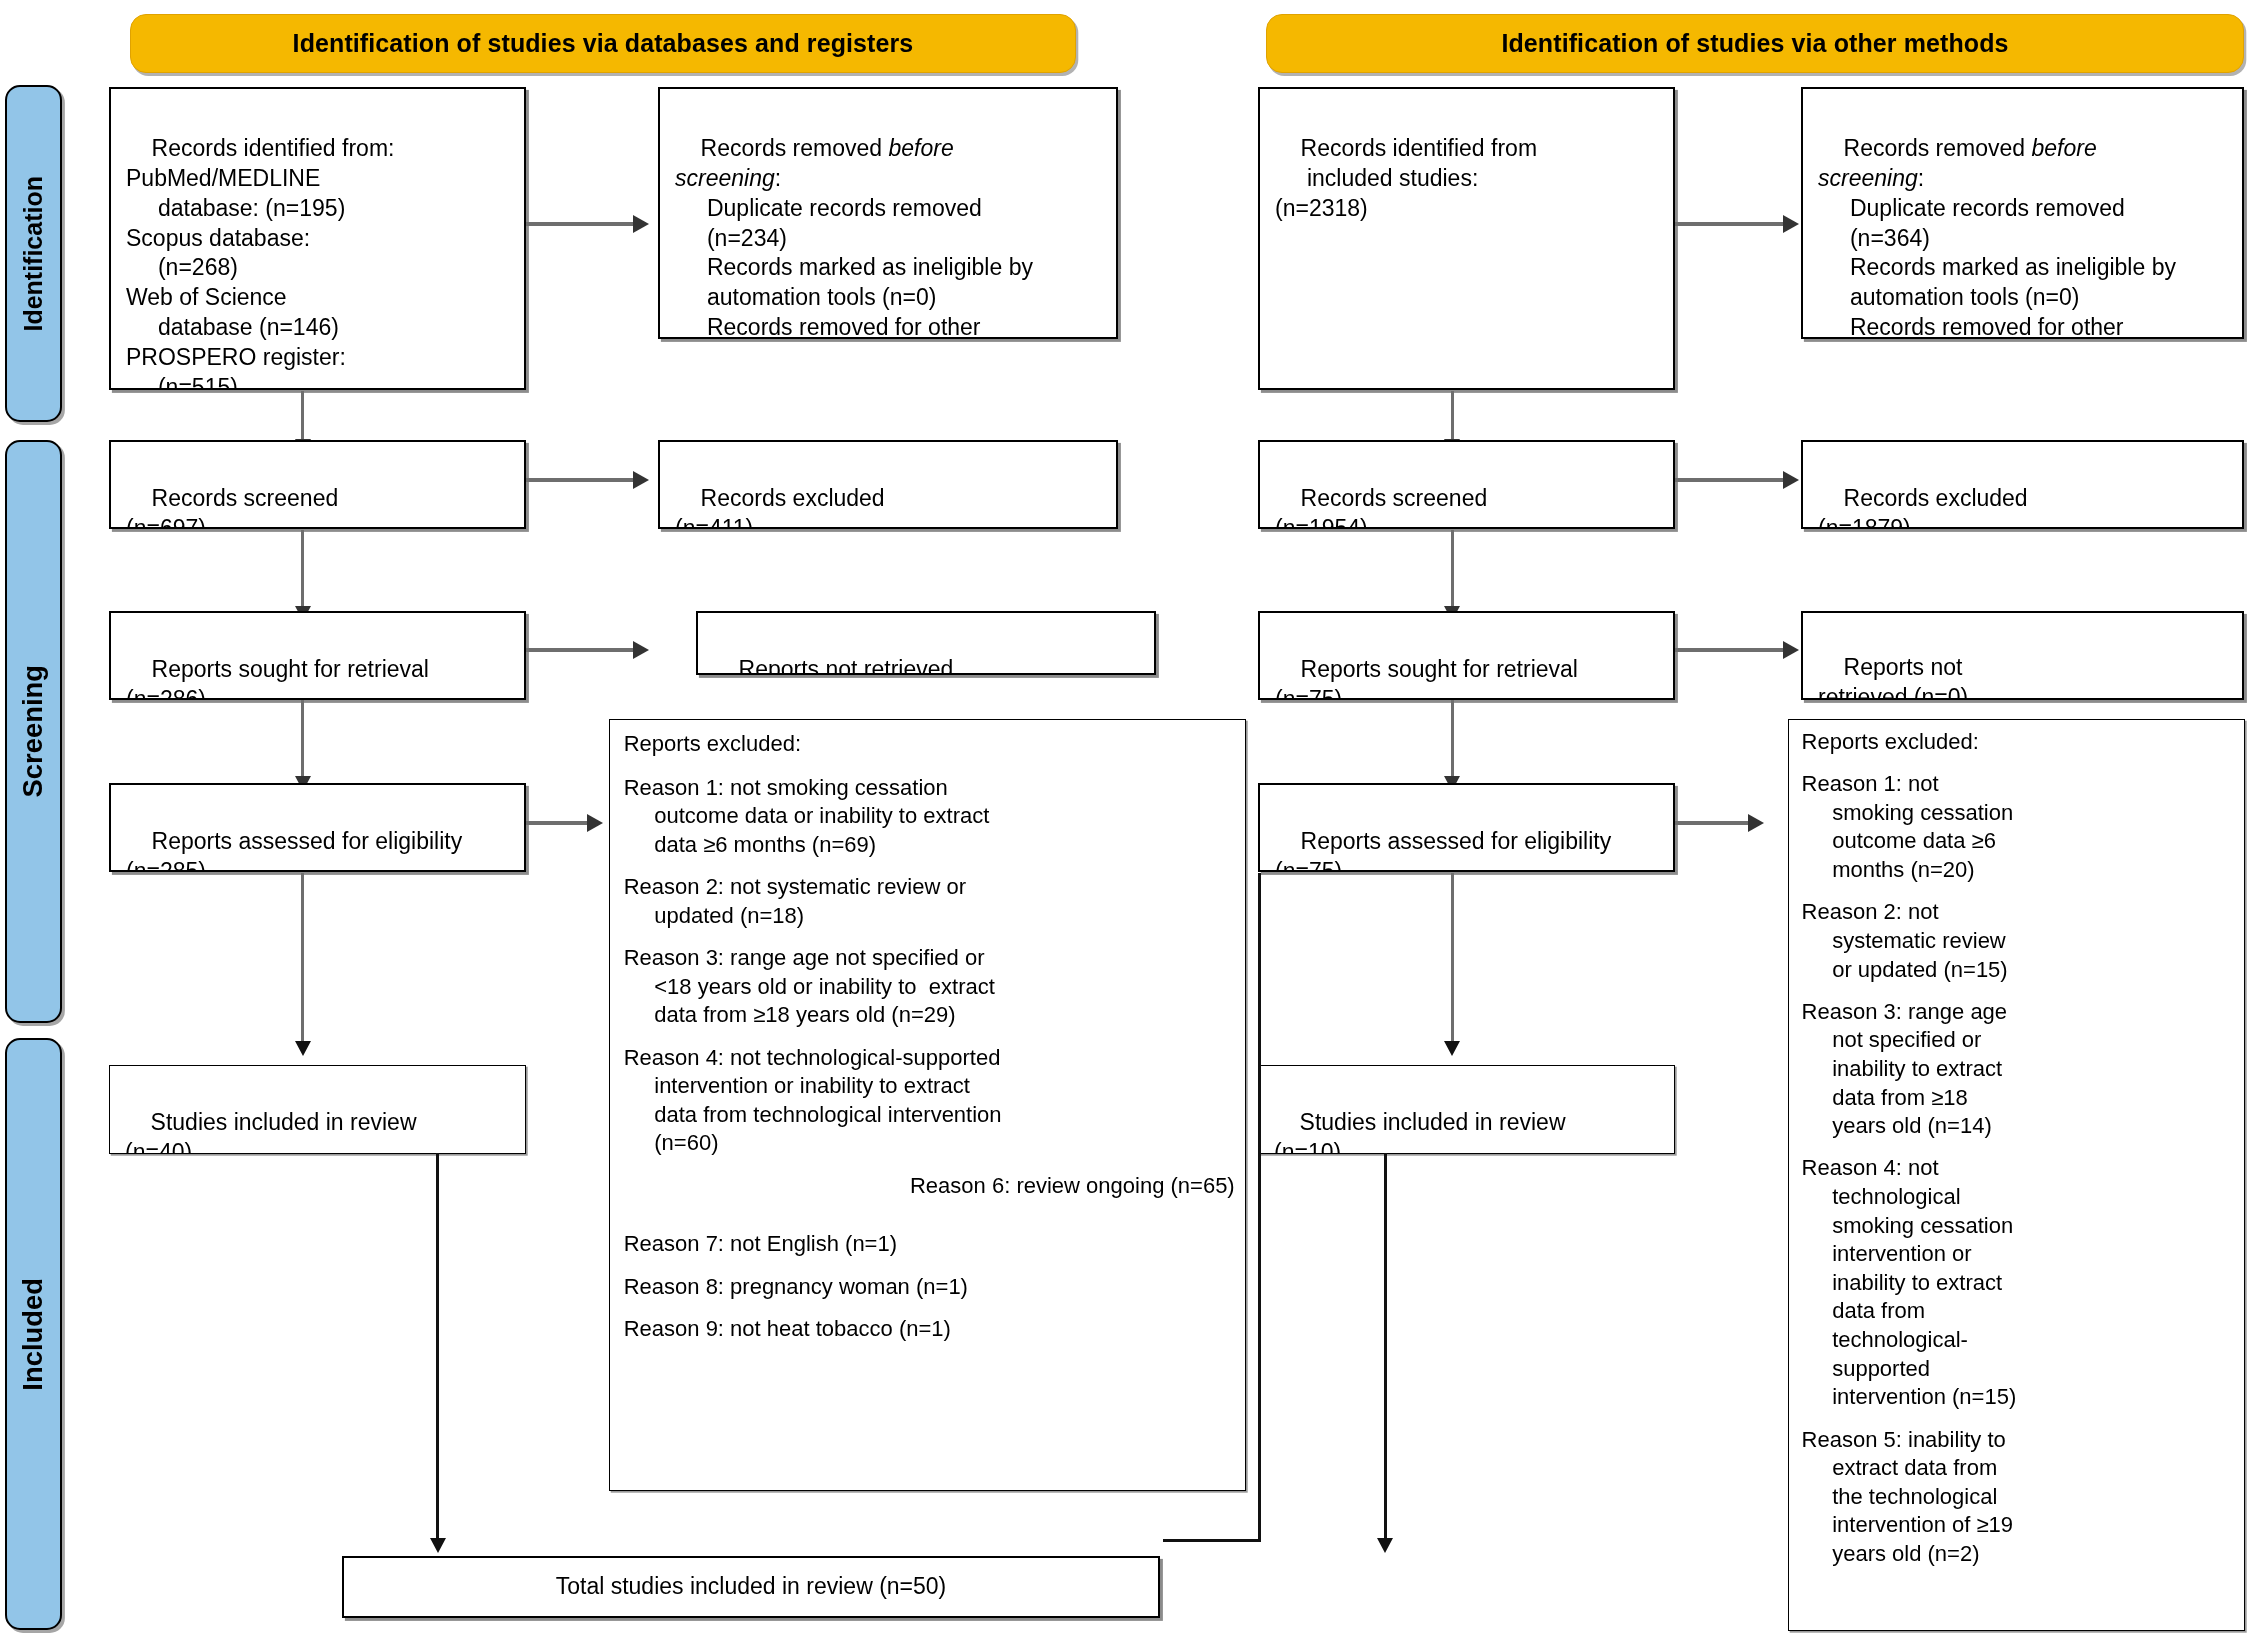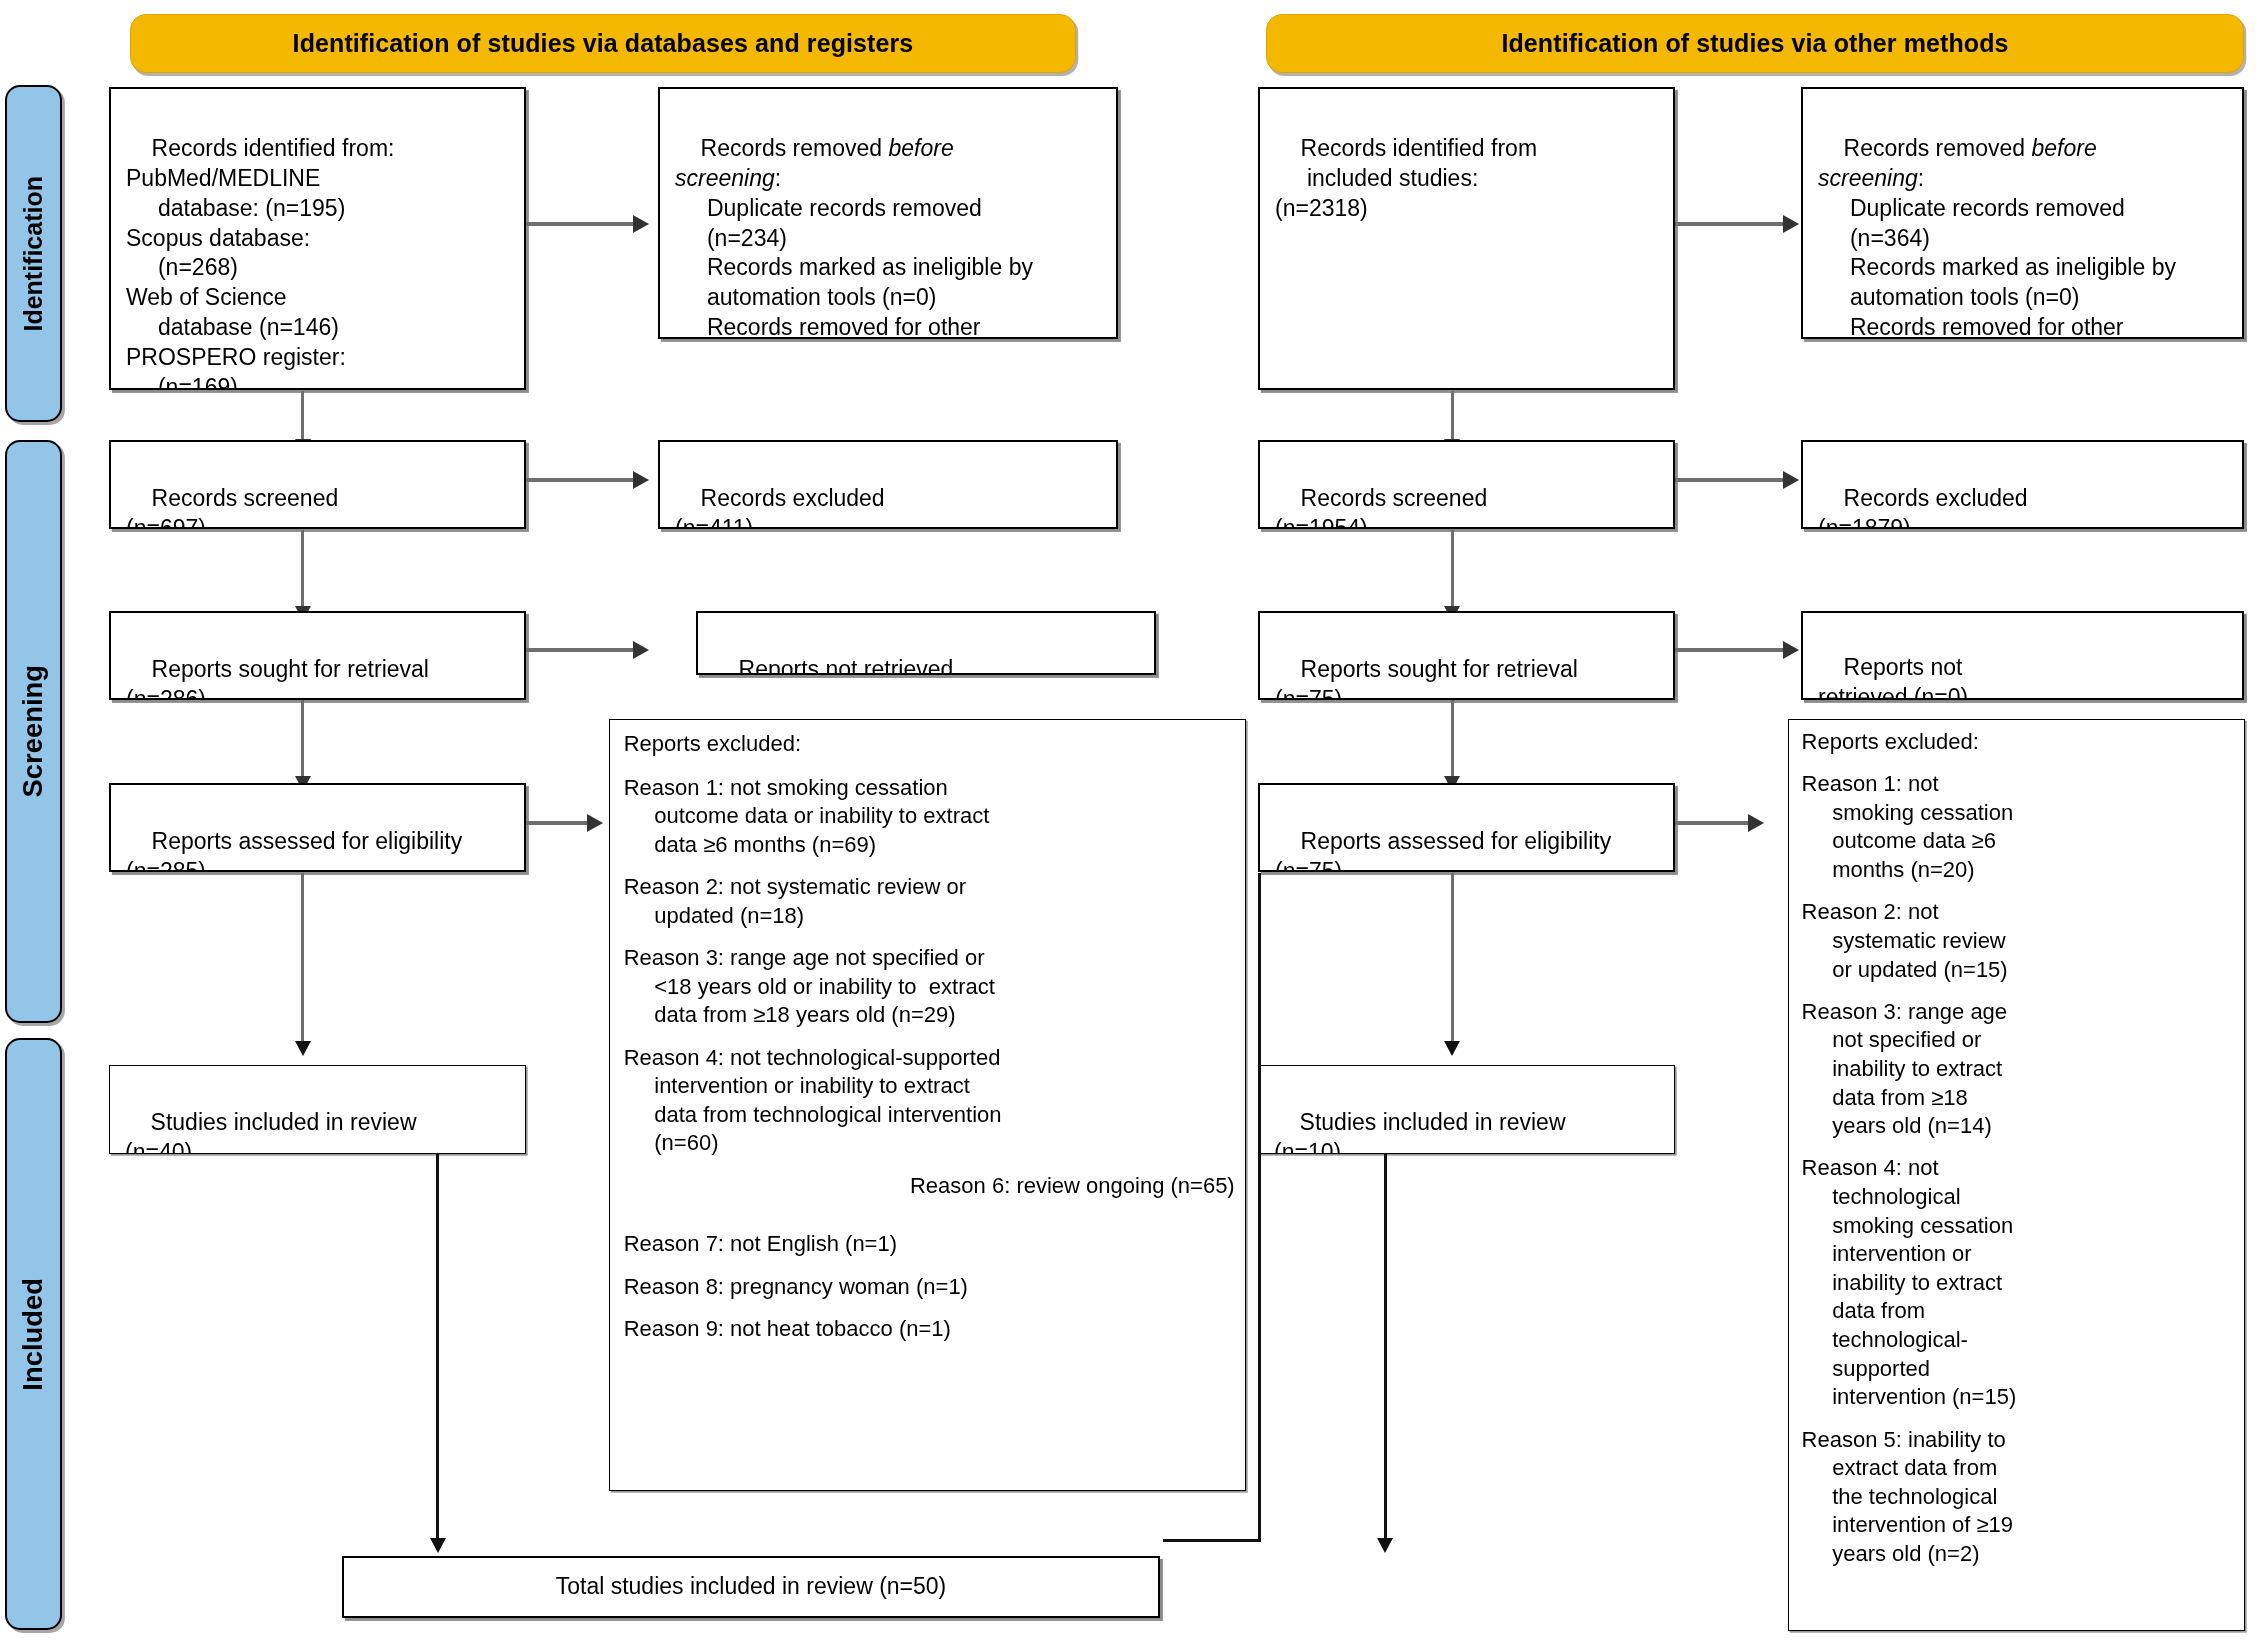--- a/index.html
+++ b/index.html
@@ -86,21 +86,21 @@
 
   <div class="abs fbox" style="left:109px;top:87px;width:417px;height:303px;font-size:23px;">
     <span>Records identified from:
 PubMed/MEDLINE
      database: (n=195)
 Scopus database:
      (n=268)
 Web of Science
      database (n=146)
 PROSPERO register:
-     (n=169)</span>
+     (n=515)</span>
   </div>
 
   <div class="abs fbox" style="left:658px;top:87px;width:460px;height:252px;font-size:23px;">
     <span>Records removed </span><i>before
 screening</i><span>:</span>
 <span>     Duplicate records removed
      (n=234)
      Records marked as ineligible by
      automation tools (n=0)
      Records removed for other

